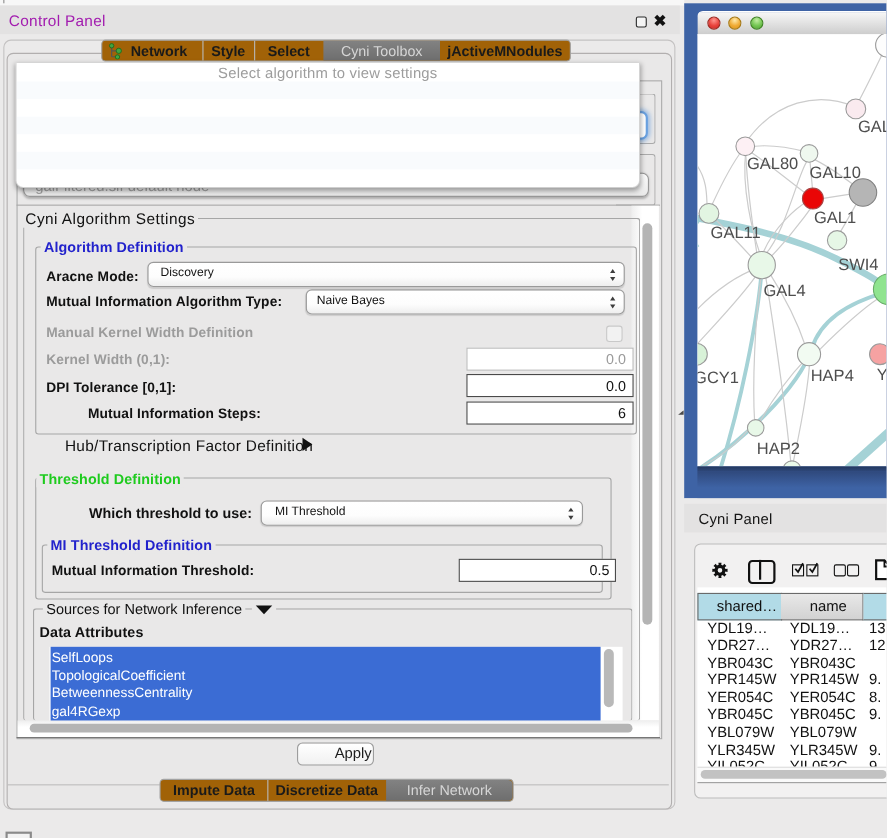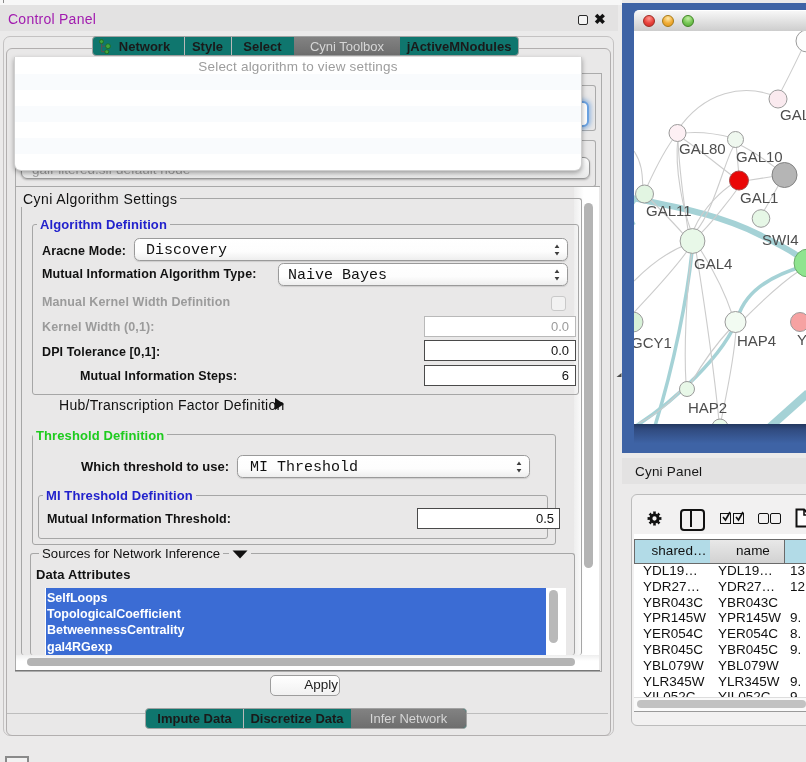--- a/index.html
+++ b/index.html
@@ -1,23 +1,23 @@
 <!DOCTYPE html>
 <html><head>
 <meta charset="utf-8">
 <style>
 html,body{margin:0;padding:0;}
 body{width:806px;height:762px;position:relative;font-family:"Liberation Sans",sans-serif;background:#ebeaea;overflow:hidden;}
 .abs{position:absolute;}
 .lbl{font-weight:bold;font-size:12.5px;letter-spacing:0.12px;color:#111;white-space:nowrap;}
 .dis{color:#9b9b9b;}
-.combo{position:absolute;background:linear-gradient(#ffffff,#fdfdfd 60%,#eeeeee);border:1px solid #9a9a9a;border-radius:5.5px;font-size:15px;color:#111;box-shadow:0 1px 1px rgba(0,0,0,0.12);font-family:Liberation Mono, monospace;}
+.combo{position:absolute;background:linear-gradient(#ffffff,#fdfdfd 60%,#eeeeee);border:1px solid #9a9a9a;border-radius:5.5px;font-size:11px;color:#111;box-shadow:0 1px 1px rgba(0,0,0,0.12);}
 .combo .ar{position:absolute;right:6px;top:50%;transform:translateY(-50%);width:8px;height:13px;}
 .tfield{position:absolute;background:#fff;border:1px solid #4a4a4a;font-size:13px;color:#111;text-align:right;}
-.seg{position:absolute;background:#0f766e;border:1px solid #a2a2a2;border-radius:4px;}
+.seg{position:absolute;background:#a16207;border:1px solid #a2a2a2;border-radius:4px;}
 .seg .sep{position:absolute;top:0;bottom:0;width:1px;background:#b9b9b9;}
 .seg .dk{position:absolute;top:0;bottom:0;background:linear-gradient(#828282,#6e6e6e);}
 .seg .tx{position:absolute;top:0;bottom:0;display:flex;align-items:center;justify-content:center;font-size:13px;font-weight:bold;color:#1a1a1a;white-space:nowrap;}
 .gtitle{position:absolute;font-size:14px;letter-spacing:0.1px;color:#111;background:transparent;white-space:nowrap;}
 .gbox{position:absolute;border:1px solid #a6a6a6;border-radius:3px;}
 </style>
 </head>
 <body>
 
 <div class="abs" style="left:0;top:0;width:622px;height:5px;background:#f7f7f7;"></div>
@@ -111,21 +111,21 @@
 <div class="gtitle" style="left:39px;top:546px;background:#e9e8e8;padding:0 3px;font-size:13.2px;letter-spacing:0;">Sources for Network Inference</div>
 <div class="abs" style="left:229px;top:548px;width:22px;height:11px;background:#e9e8e8;"></div>
 <svg class="abs" style="left:232px;top:549px;" width="16" height="10" viewBox="0 0 16 10">
     <path d="M0.5 1.5 L15.5 1.5 L8 9.5 Z" fill="#111"></path>
   </svg>
 
 <div class="abs lbl" style="left:36px;top:567px;font-size:13px;">Data Attributes</div>
 
 <div class="abs" style="left:45px;top:588px;width:521px;height:67px;background:#fff;"></div>
 <div class="abs" style="left:45.5px;top:588px;width:500px;height:67px;background:#3b6cd4;"></div>
-<div class="abs" style="left:47px;top:589.5px;font-size:12.5px;color:#fff;line-height:16.4px;white-space:pre;font-weight:bold;">SelfLoops
+<div class="abs" style="left:47px;top:589.5px;font-size:12.5px;color:#fff;line-height:16.4px;white-space:pre;">SelfLoops
 TopologicalCoefficient
 BetweennessCentrality
 gal4RGexp</div>
 <div class="abs" style="left:549px;top:590px;width:9px;height:53px;background:#b9b9b9;border-radius:5px;"></div>
 
 <div class="abs" style="left:270px;top:675px;width:68px;height:19px;background:linear-gradient(#ffffff,#f1f1f1);border:1px solid #9d9d9d;border-radius:5px;"></div>
 <div class="abs" style="left:270px;top:675px;width:68px;height:19px;text-align:right;line-height:19px;font-size:13.5px;color:#1c1c1c;">Apply</div>
 
 <div class="abs" style="left:7px;top:713px;width:601px;height:1px;background:#bdbdbd;"></div>
 

